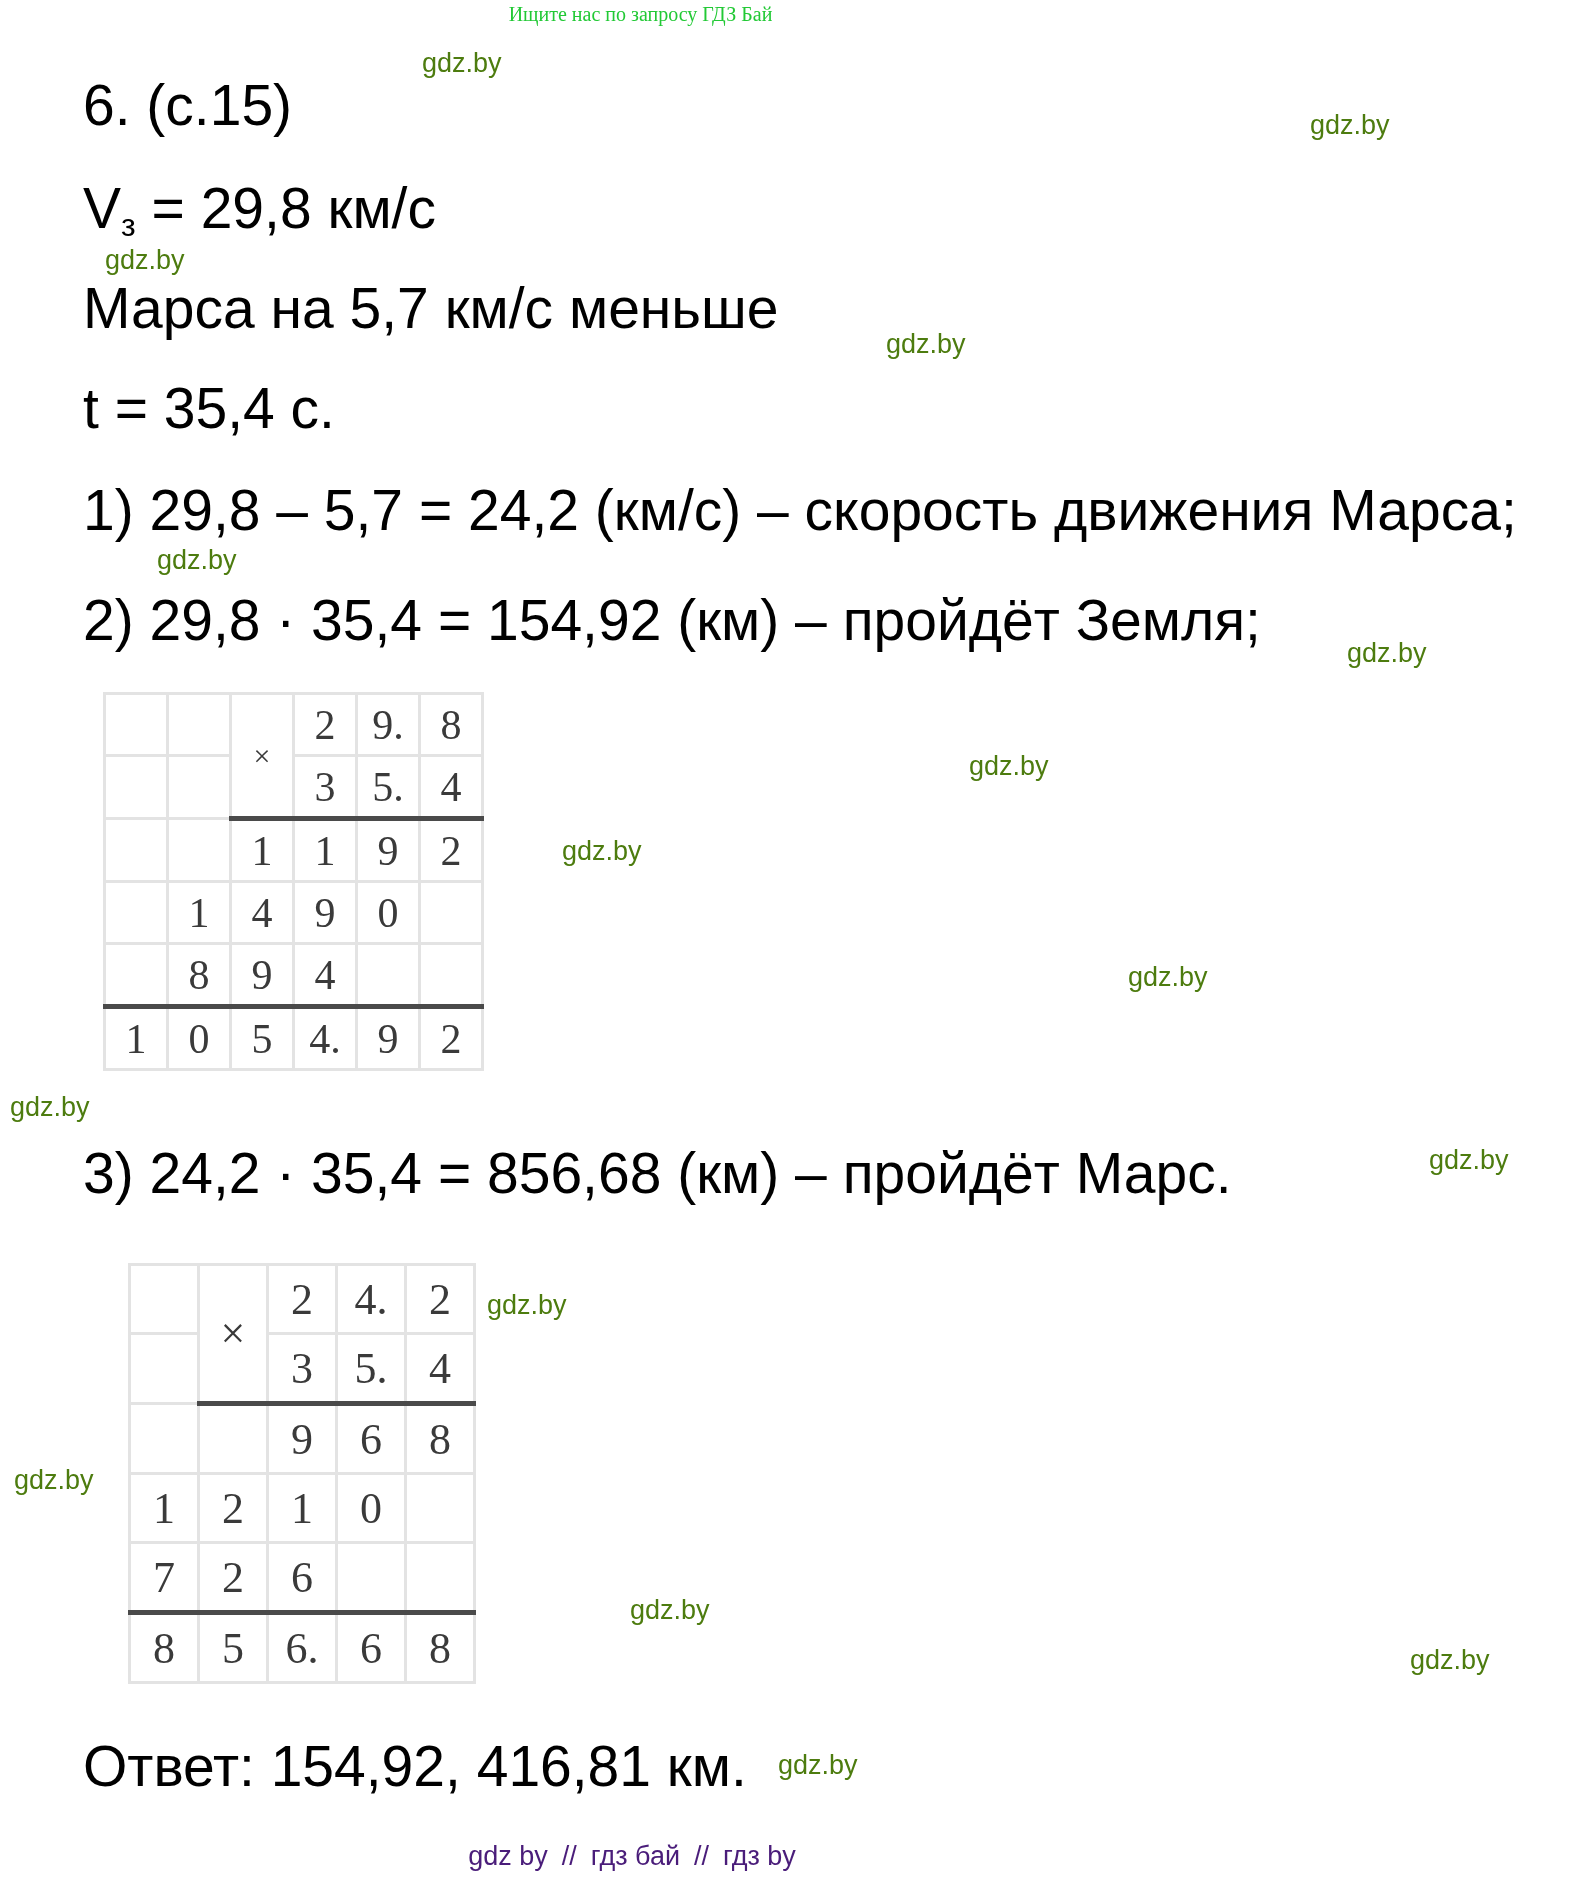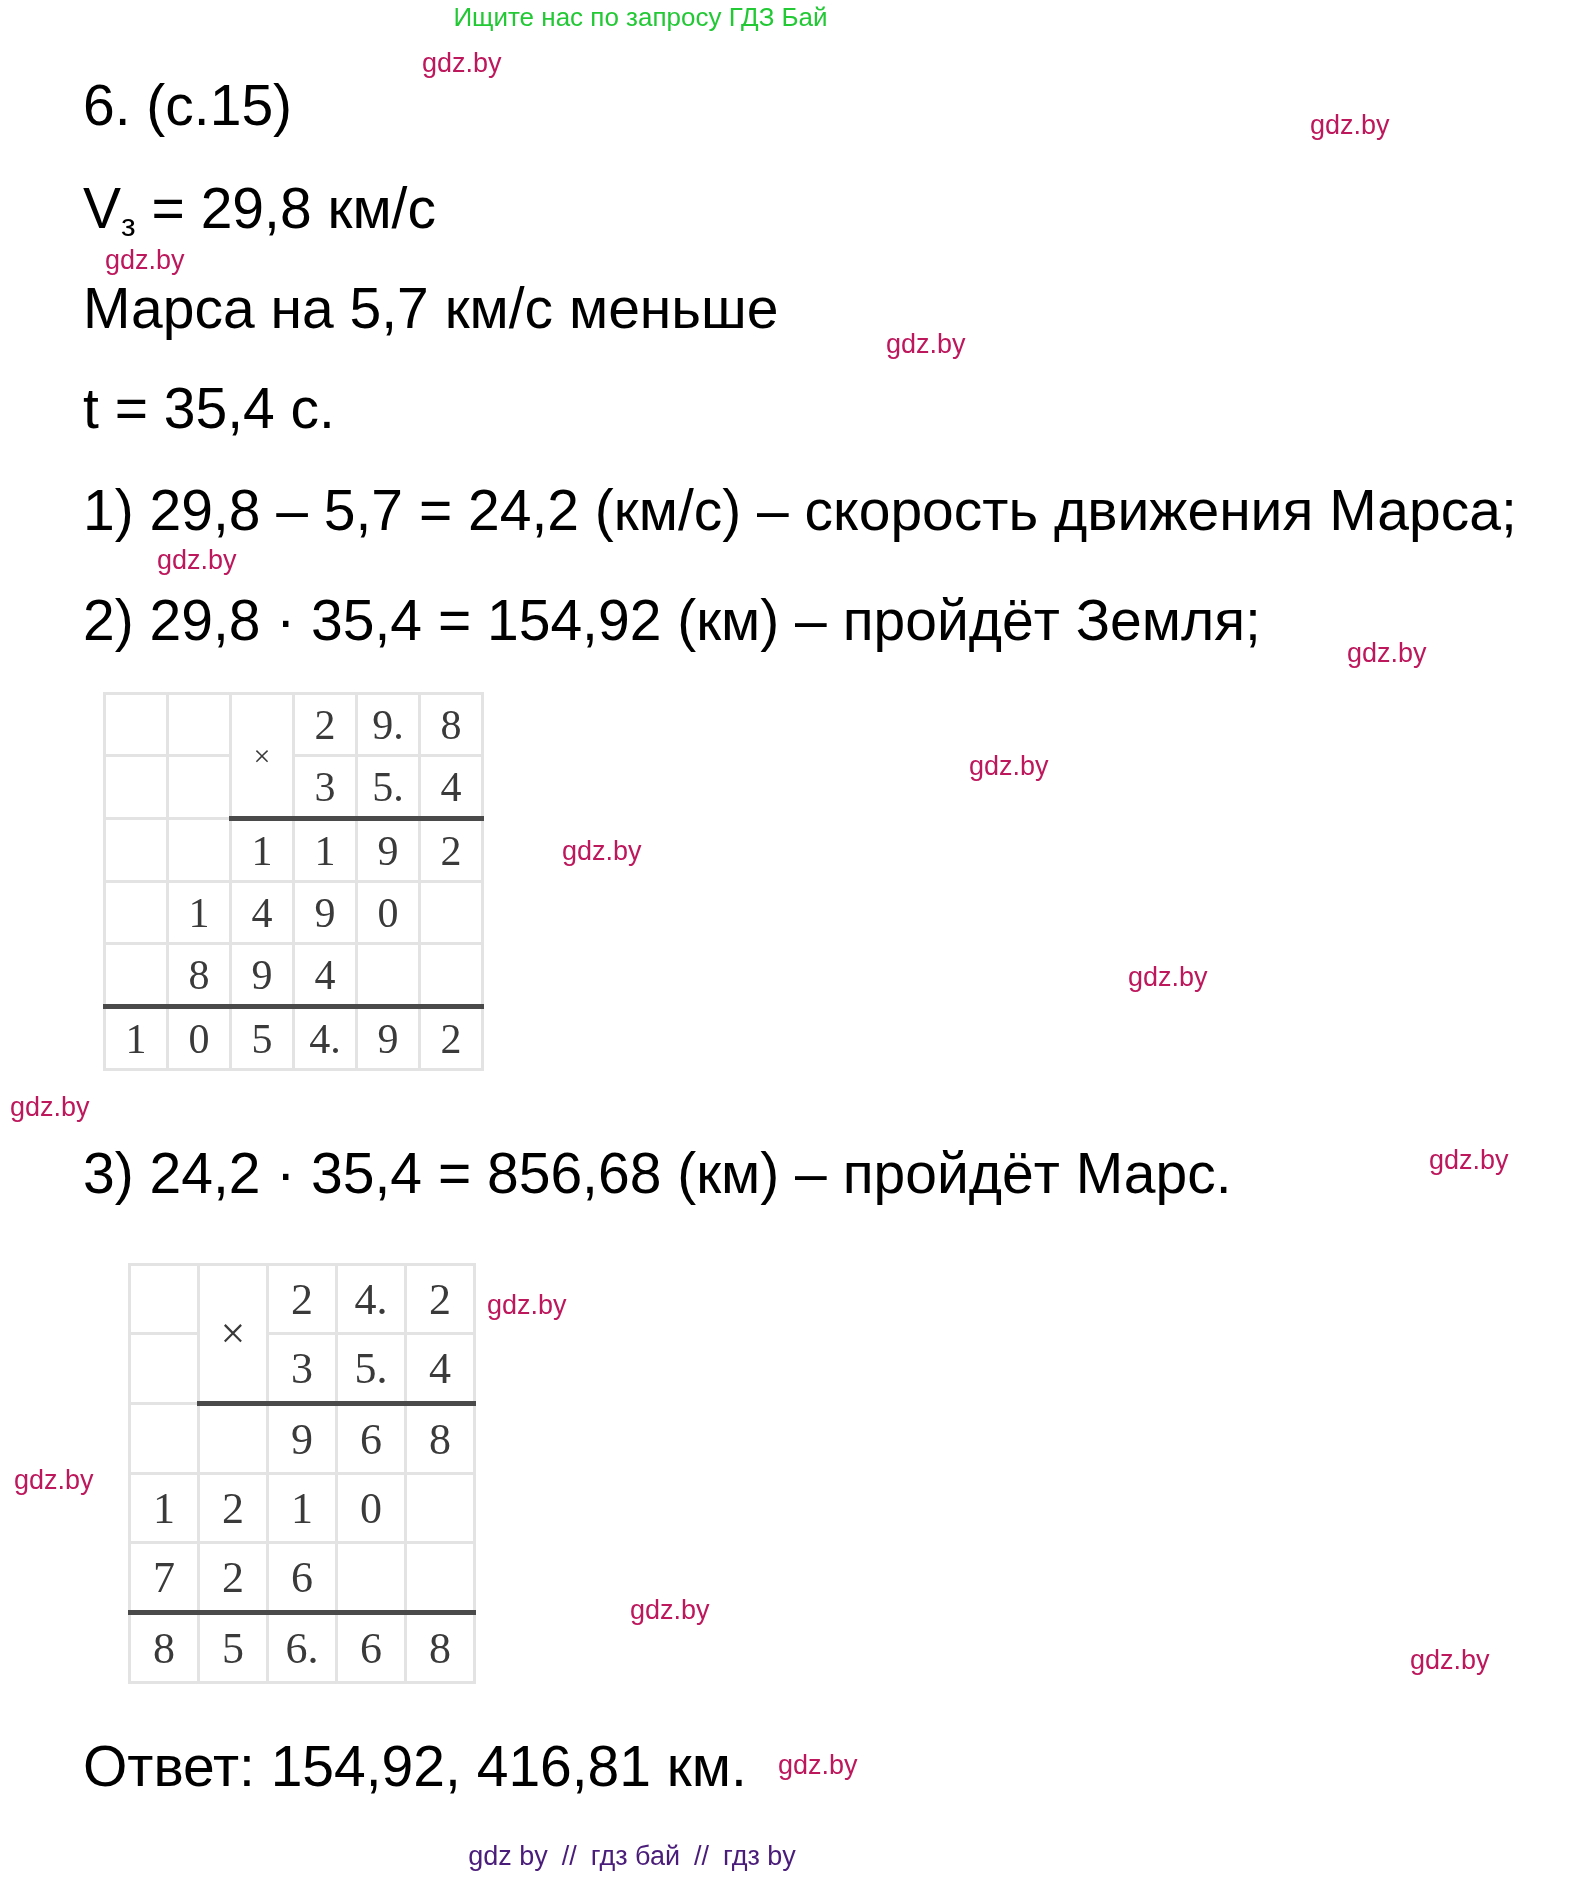--- a/index.html
+++ b/index.html
@@ -1,21 +1,21 @@
 <!DOCTYPE html>
 <html><head>
 <meta charset="utf-8">
 <style>
   html, body { margin:0; padding:0; background:#ffffff; }
   body { width:1580px; height:1878px; position:relative; overflow:hidden; font-family:"Liberation Sans", sans-serif; color:#000; }
   .abs { position:absolute; line-height:1; white-space:nowrap; }
-  .header-link { top:4px; left:0; width:1281px; text-align:center; font-size:26px; color:#22c935; }
+  .header-link { top:4px; left:0; width:1281px; text-align:center; font-size:20px; color:#22c935;font-family:Liberation Serif, serif; }
   .main { font-size:57px; left:83px;text-align:right; }
   .sub { font-size:32px; vertical-align:-8px; }
-  .wm { font-size:27px; color:#be185d; }
+  .wm { font-size:27px; color:#4d7c0f; }
   .footer { top:1843px; left:0; width:1264px; text-align:center; font-size:27px; color:#4a1d7a; }
   .footer .sep { margin:0 14px; }
   table.calc { position:absolute; border-collapse:collapse; font-family:"Liberation Serif", serif; color:#3a3a3a; }
   table.calc td { border:3px solid #e3e3e3; text-align:center; vertical-align:middle; padding:0; font-size:42px; }
   table.calc td.thick-b { border-bottom:5px solid #4a4a4a; }
   table.calc td.times { font-size:30px; }
   #t1 { left:103px; top:692px; }
   #t1 td { width:60px; height:59px; }
   #t2 { left:128px; top:1263px; }
   #t2 td { width:66px; height:66px; font-size:44px; }

